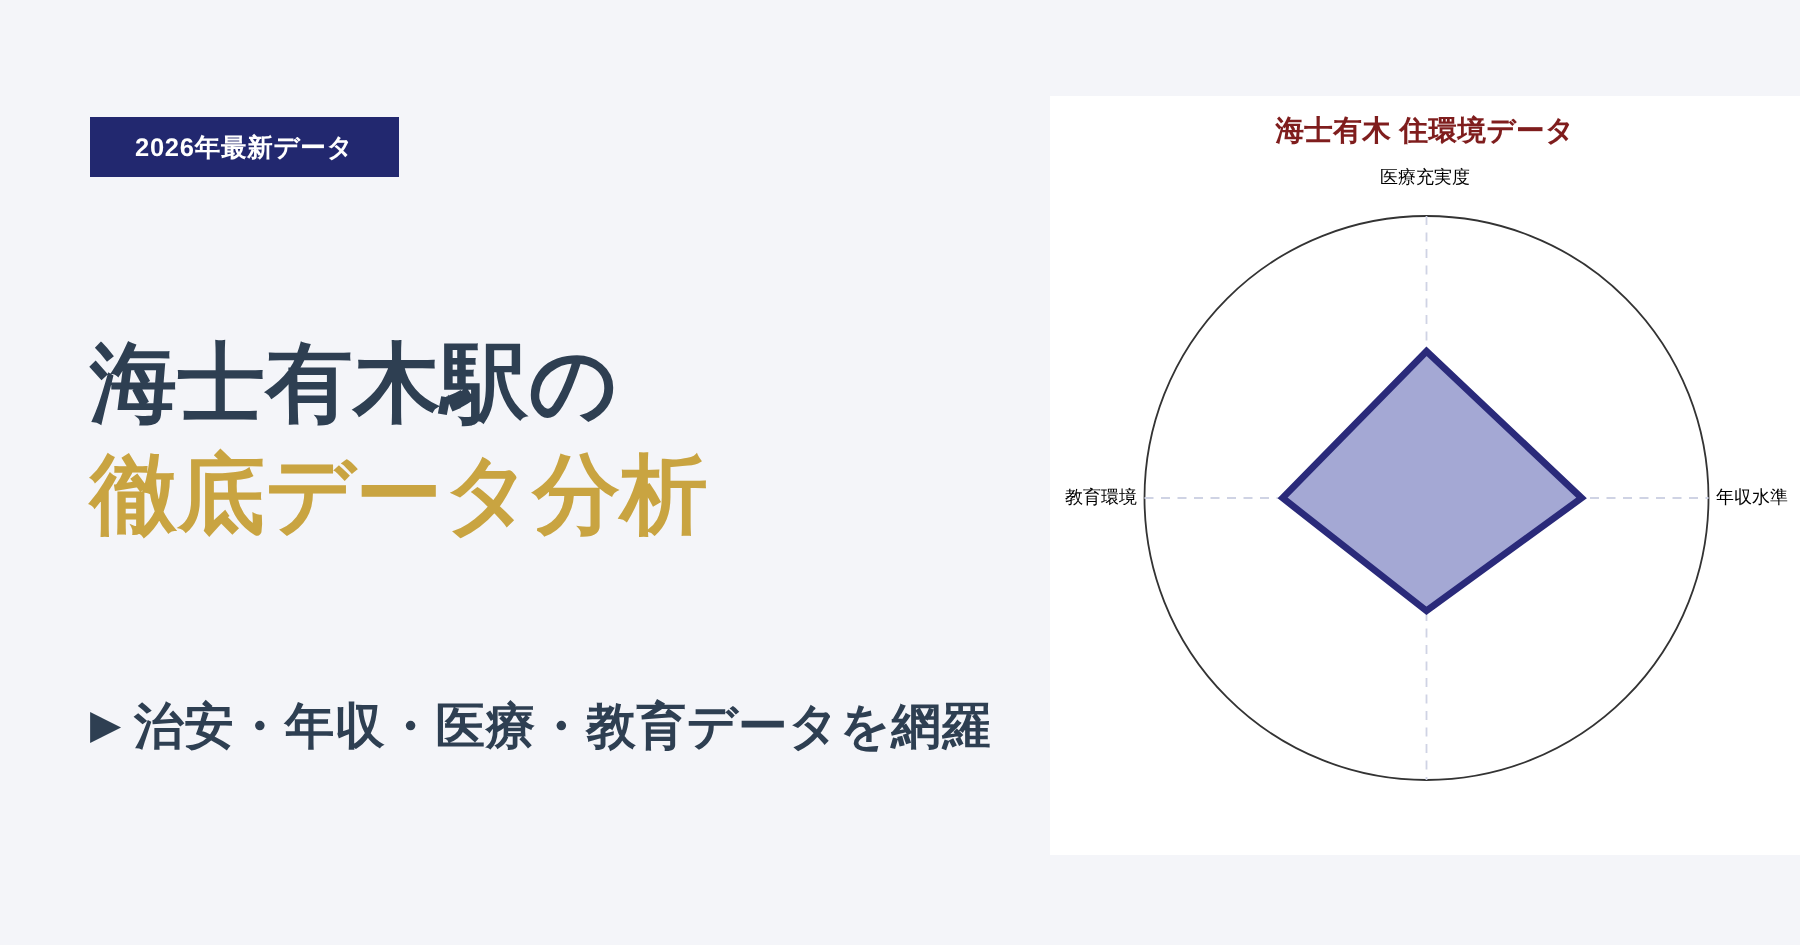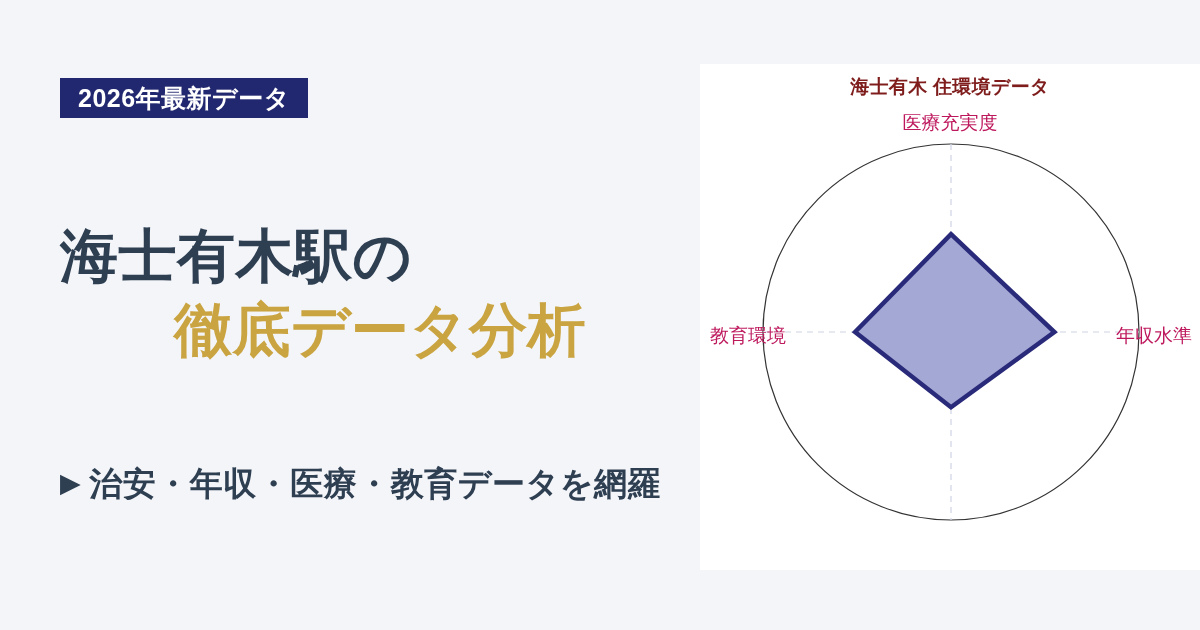--- a/index.html
+++ b/index.html
@@ -22,24 +22,24 @@
     top: 0;
     width: 640px;
     height: 630px;
   }
 
   .badge {
     position: absolute;
     left: 0;
     top: 78px;
     height: 40px;
-    padding: 0 18px;
+    padding: 0 30px;
     background: #22286f;
     color: #ffffff;
-    font-size: 25px;
+    font-size: 17px;
     font-weight: 700;
     letter-spacing: 0.5px;
     display: flex;
     align-items: center;
     box-sizing: border-box;
   }
 
   .headline {
     position: absolute;
     left: 0;
@@ -107,41 +107,41 @@
     top: 0;
     width: 500px;
     height: 506px;
   }
   .radar-wrap svg {
     display: block;
   }
 
   .axis-label {
     position: absolute;
-    font-size: 19px;
-    color: #be185d;
+    font-size: 12px;
+    color: #000000;
     white-space: nowrap;
   }
   .axis-top    { left: 0; width: 500px; text-align: center; top: 46px; }
   .axis-bottom { left: 0; width: 500px; text-align: center; top: 468px; }
   .axis-left   { left: 10px;  top: 259px; text-align: right; }
   .axis-right  { right: 8px;  top: 259px; }
 </style>
 </head>
 <body style="background: rgb(244, 245, 249);">
 
 <div class="left-col">
 
   <div class="badge" style="background: rgb(34, 40, 111);">
     <span>2026年最新データ</span>
   </div>
 
   <h1 class="headline" style="color: rgb(46, 63, 82);">
     <span class="line">海士有木駅の</span>
-    <span class="line accent" style="color: rgb(201, 164, 65); text-align: center;">徹底データ分析</span>
+    <span class="line accent" style="color: rgb(201, 164, 65);">徹底データ分析</span>
   </h1>
 
   <div class="subline">
     <span class="tri-icon">▶</span>
     <span>治安・年収・医療・教育データを網羅</span>
   </div>
 
 </div>
 
 <div class="chart-panel" style="background: rgb(255, 255, 255);">

